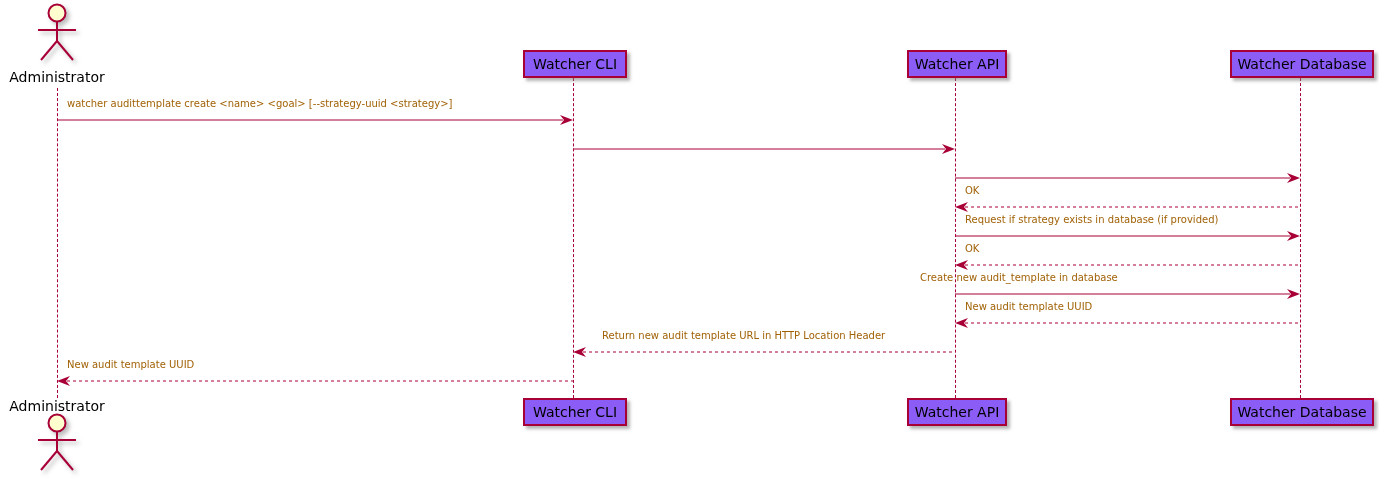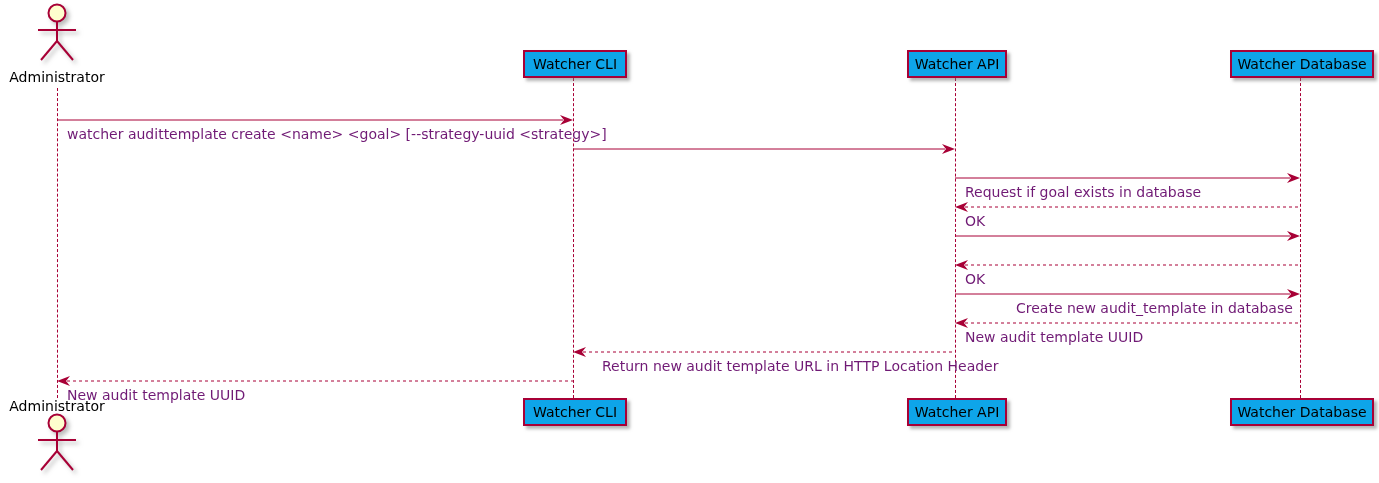--- a/index.html
+++ b/index.html
@@ -16,21 +16,21 @@
     overflow: hidden;
   }
   .lifeline {
     position: absolute;
     width: 0;
     border-left: 1px dashed #A80036;
   }
   .participant-box {
     position: absolute;
     height: 24px;
-    background: #0ea5e9;
+    background: #8b5cf6;
     border: 2px solid #A80036;
     box-shadow: 3px 3px 3px rgba(120,120,120,0.55);
     color: #000000;
     font-size: 14px;
     line-height: 24px;
     text-align: center;
     white-space: nowrap;
     box-sizing: content-box;
   }
   .actor-label {
@@ -40,24 +40,23 @@
     color: #000000;
     font-size: 14px;
     white-space: nowrap;
   }
   .actor-figure {
     position: absolute;
     filter: drop-shadow(3px 3px 2px rgba(120,120,120,0.5));
   }
   .message-label {
     position: absolute;
-    color: #701a75;
-    font-size: 14px;
+    color: #a16207;
+    font-size: 10px;
     white-space: nowrap;
-    margin-top: 28px;
   }
   .message-arrow {
     position: absolute;
   }
 </style>
 </head>
 <body>
 
 <div id="stage">
     <div class="lifeline" style="left: 57px; top: 88px; height: 310px;"></div>
@@ -88,40 +87,40 @@
       </svg></div>
     <div class="message-label" style="left: 67px; top: 98px;">watcher audittemplate create &lt;name&gt; &lt;goal&gt; [--strategy-uuid &lt;strategy&gt;]</div>
     <div class="message-arrow" style="left: 57px; top: 111px;"><svg width="517" height="12">
         <line x1="0" x2="506" y1="6" y2="6" stroke="#A80036" stroke-width="1"></line>
         <polygon points="503,1 516,6 503,11 507,6" fill="#A80036"></polygon>
       </svg></div>
     <div class="message-arrow" style="left: 573px; top: 140px;"><svg width="383" height="12">
         <line x1="0" x2="372" y1="6" y2="6" stroke="#A80036" stroke-width="1"></line>
         <polygon points="369,1 382,6 369,11 373,6" fill="#A80036"></polygon>
       </svg></div>
-    <div class="message-label" style="left: 965px; top: 156px;">Request if goal exists in database</div>
     <div class="message-arrow" style="left: 955px; top: 169px;"><svg width="346" height="12">
         <line x1="0" x2="335" y1="6" y2="6" stroke="#A80036" stroke-width="1"></line>
         <polygon points="332,1 345,6 332,11 336,6" fill="#A80036"></polygon>
       </svg></div>
     <div class="message-label" style="left: 965px; top: 185px;">OK</div>
     <div class="message-arrow" style="left: 955px; top: 198px;"><svg width="346" height="12">
         <line x1="10" x2="345" y1="6" y2="6" stroke="#A80036" stroke-width="1" stroke-dasharray="3,3"></line>
         <polygon points="13,1 0,6 13,11 9,6" fill="#A80036"></polygon>
       </svg></div>
+    <div class="message-label" style="left: 965px; top: 214px;">Request if strategy exists in database (if provided)</div>
     <div class="message-arrow" style="left: 955px; top: 227px;"><svg width="346" height="12">
         <line x1="0" x2="335" y1="6" y2="6" stroke="#A80036" stroke-width="1"></line>
         <polygon points="332,1 345,6 332,11 336,6" fill="#A80036"></polygon>
       </svg></div>
     <div class="message-label" style="left: 965px; top: 243px;">OK</div>
     <div class="message-arrow" style="left: 955px; top: 256px;"><svg width="346" height="12">
         <line x1="10" x2="345" y1="6" y2="6" stroke="#A80036" stroke-width="1" stroke-dasharray="3,3"></line>
         <polygon points="13,1 0,6 13,11 9,6" fill="#A80036"></polygon>
       </svg></div>
-    <div class="message-label" style="left: 1016px; top: 272px;">Create new audit_template in database</div>
+    <div class="message-label" style="left: 920px; top: 272px;">Create new audit_template in database</div>
     <div class="message-arrow" style="left: 955px; top: 285px;"><svg width="346" height="12">
         <line x1="0" x2="335" y1="6" y2="6" stroke="#A80036" stroke-width="1"></line>
         <polygon points="332,1 345,6 332,11 336,6" fill="#A80036"></polygon>
       </svg></div>
     <div class="message-label" style="left: 965px; top: 301px;">New audit template UUID</div>
     <div class="message-arrow" style="left: 955px; top: 314px;"><svg width="346" height="12">
         <line x1="10" x2="345" y1="6" y2="6" stroke="#A80036" stroke-width="1" stroke-dasharray="3,3"></line>
         <polygon points="13,1 0,6 13,11 9,6" fill="#A80036"></polygon>
       </svg></div>
     <div class="message-label" style="left: 602px; top: 330px;">Return new audit template URL in HTTP Location Header</div>

